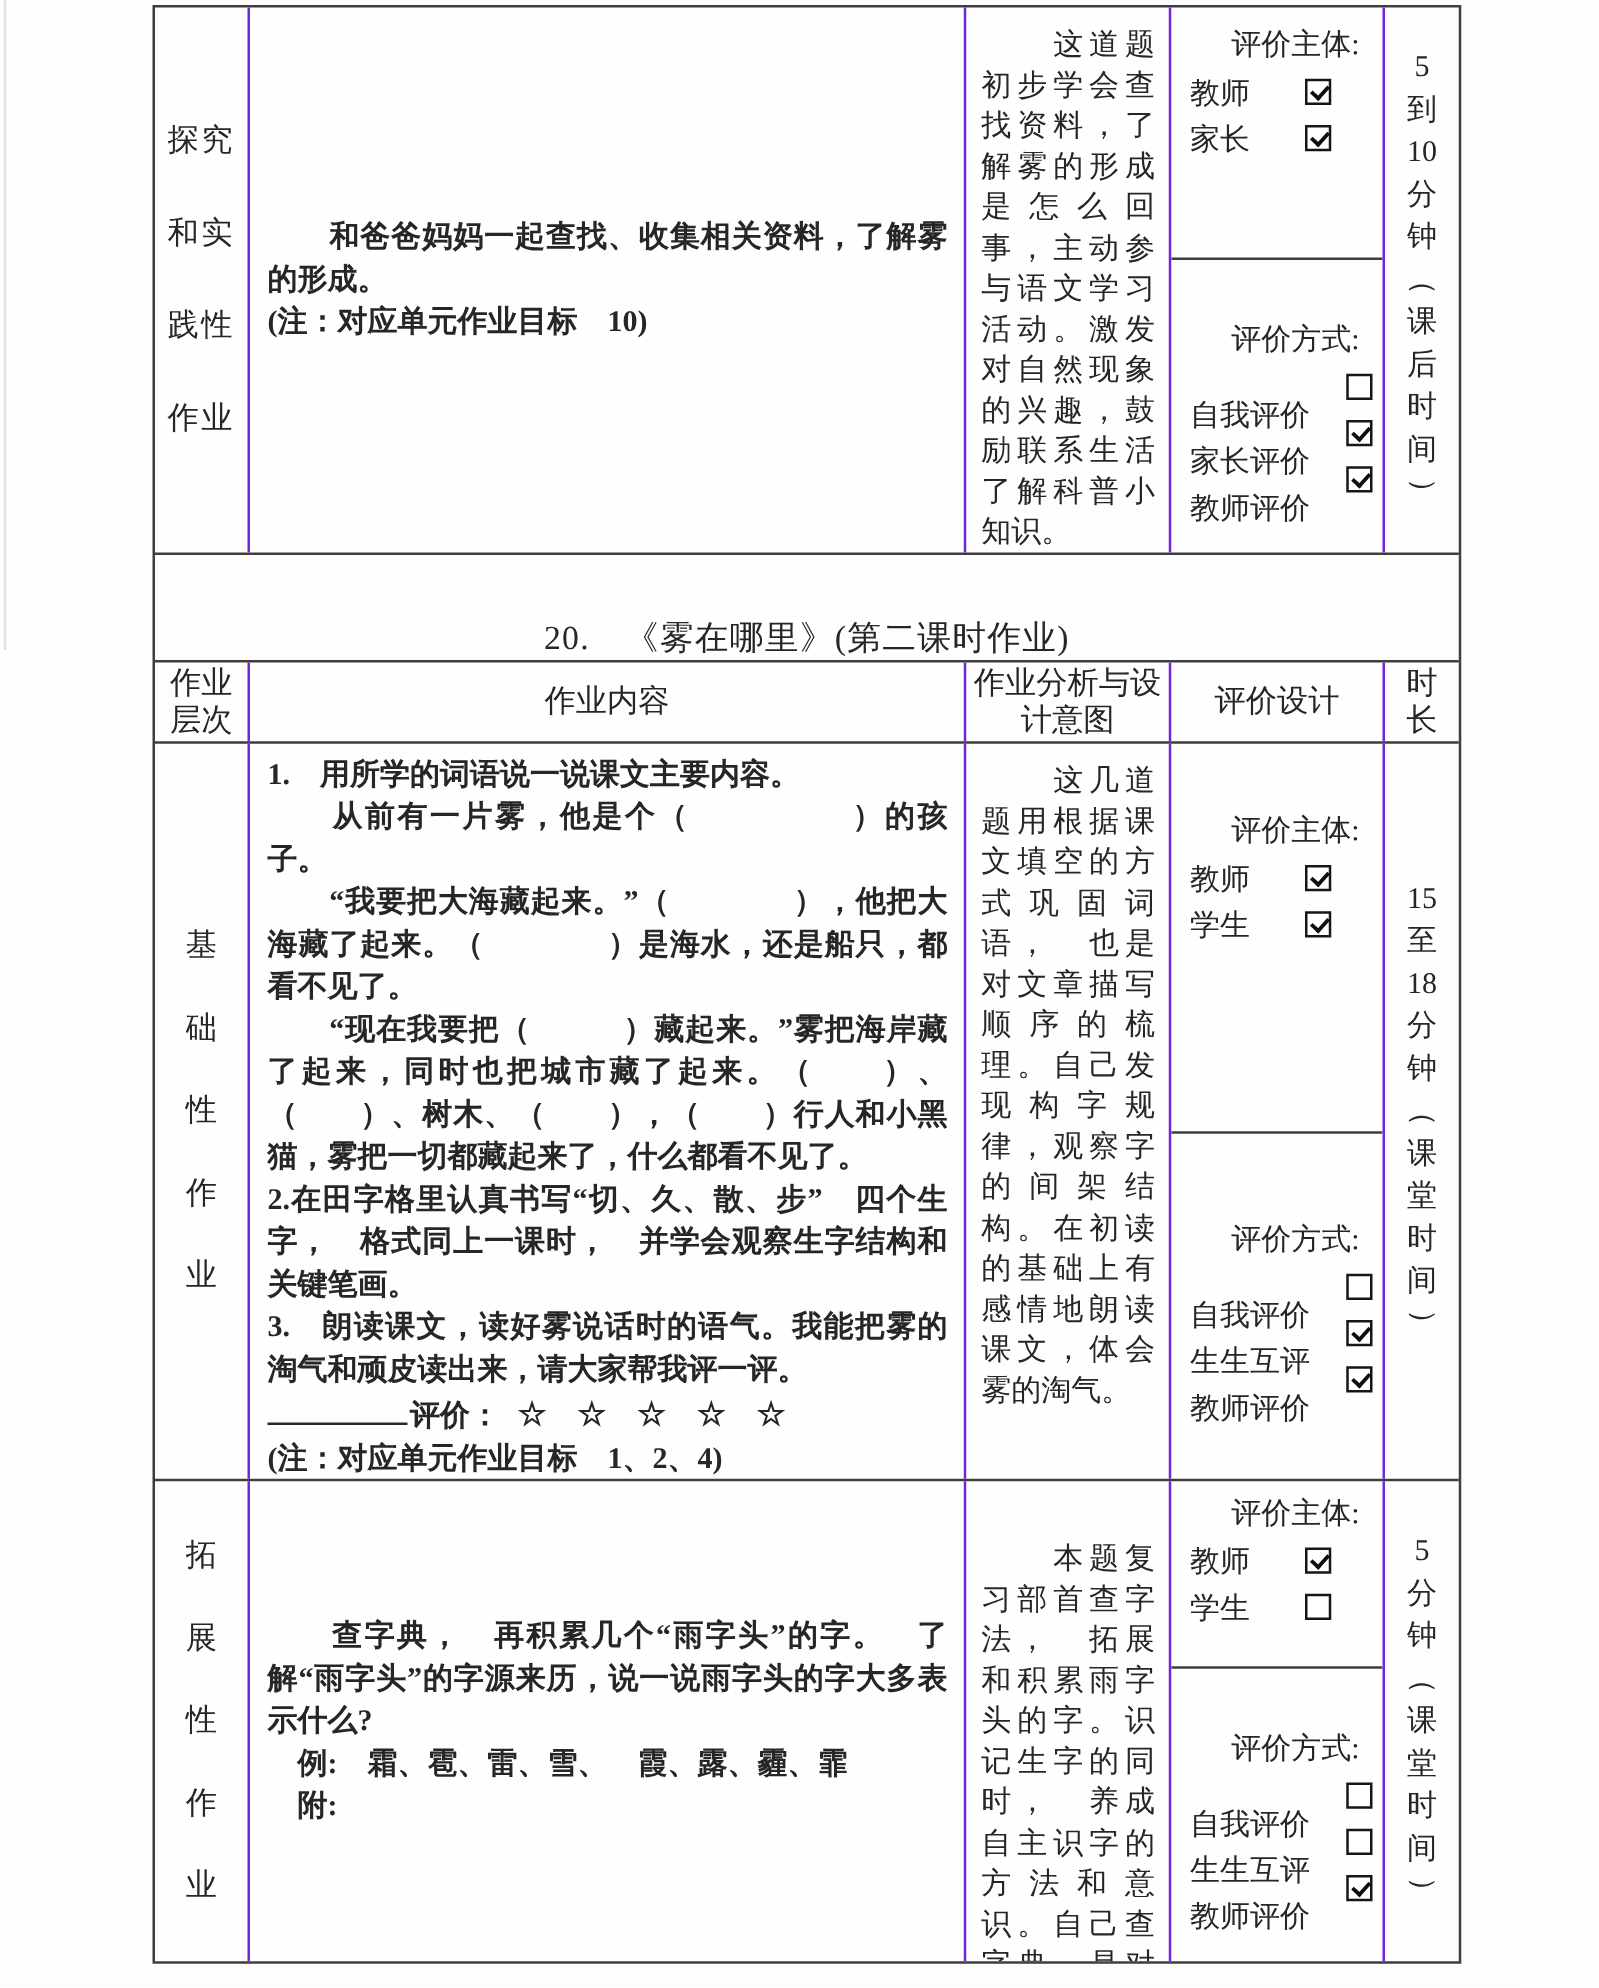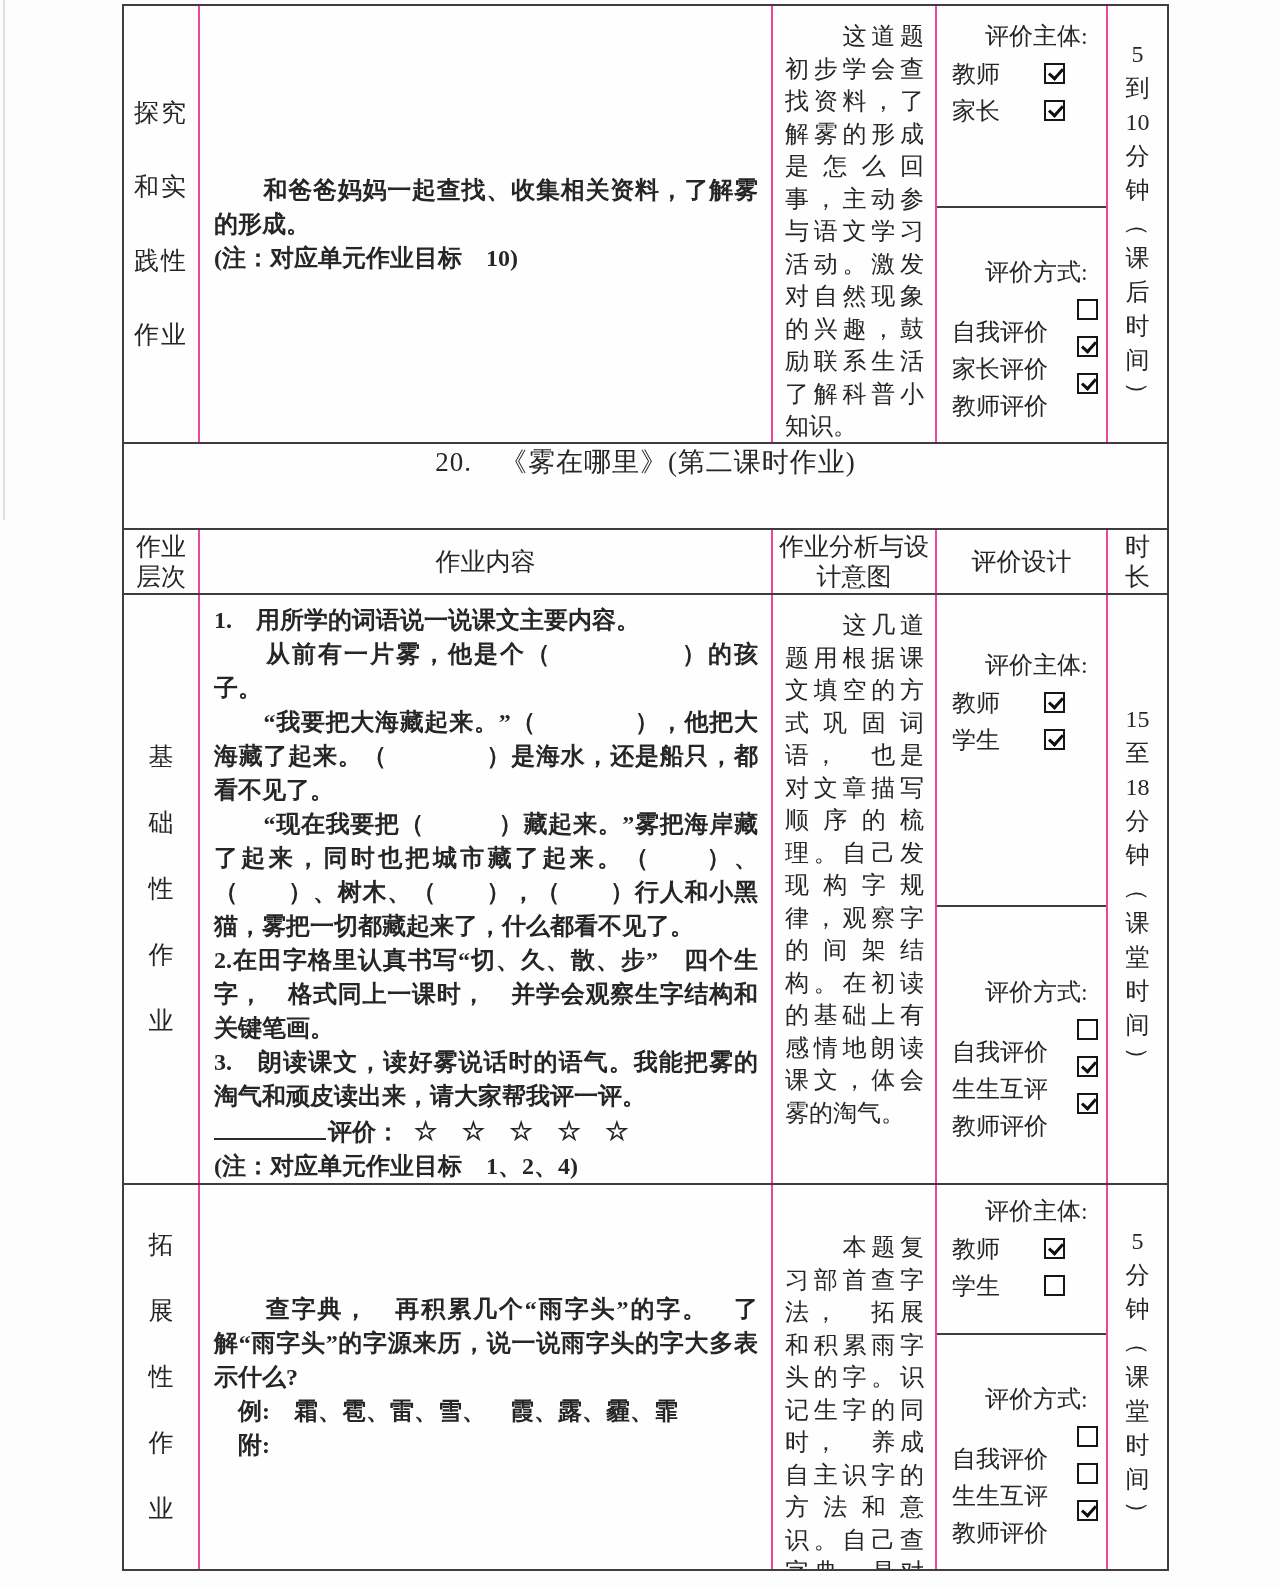--- a/index.html
+++ b/index.html
@@ -7,26 +7,26 @@
   body { font-family:"Liberation Serif","DejaVu Serif",serif; color:#262626; }
 
   .page { position:relative; width:1279px; height:1590px; background:#fdfdfd; overflow:hidden; }
   .scan-edge { position:absolute; left:3px; top:0; width:2px; height:520px; background:#e0e0e0; }
 
   .doc-table { position:absolute; left:122px; top:4px; width:1047px; border:2px solid #3e3e3e; background:#fefefe; }
 
   .row { border-bottom:2px solid #3e3e3e; }
   .row:last-child { border-bottom:none; }
   .cols { display:grid; grid-template-columns:76px 573px 164px 171px 59px; }
-  .cell { border-right:2px solid #ec4899; overflow:hidden; position:relative; }
+  .cell { border-right:2px solid #6d28d9; overflow:hidden; position:relative; }
   .cell:last-child { border-right:none; }
 
   
   .row-a { height:438px; }
-  .row-title { height:86px; display:flex; align-items:flex-start; justify-content:center; }
+  .row-title { height:86px; display:flex; align-items:flex-end; justify-content:center; }
   .row-head { height:65px; }
   .row-d { height:590px; }
   .row-e { height:384px; }
 
   
   .level { display:flex; flex-direction:column; align-items:center; justify-content:center; font-size:25px;gap:20px; }
   .level-a div { line-height:54px; letter-spacing:2px; }
   .level-b div { line-height:46px; }
 
   

